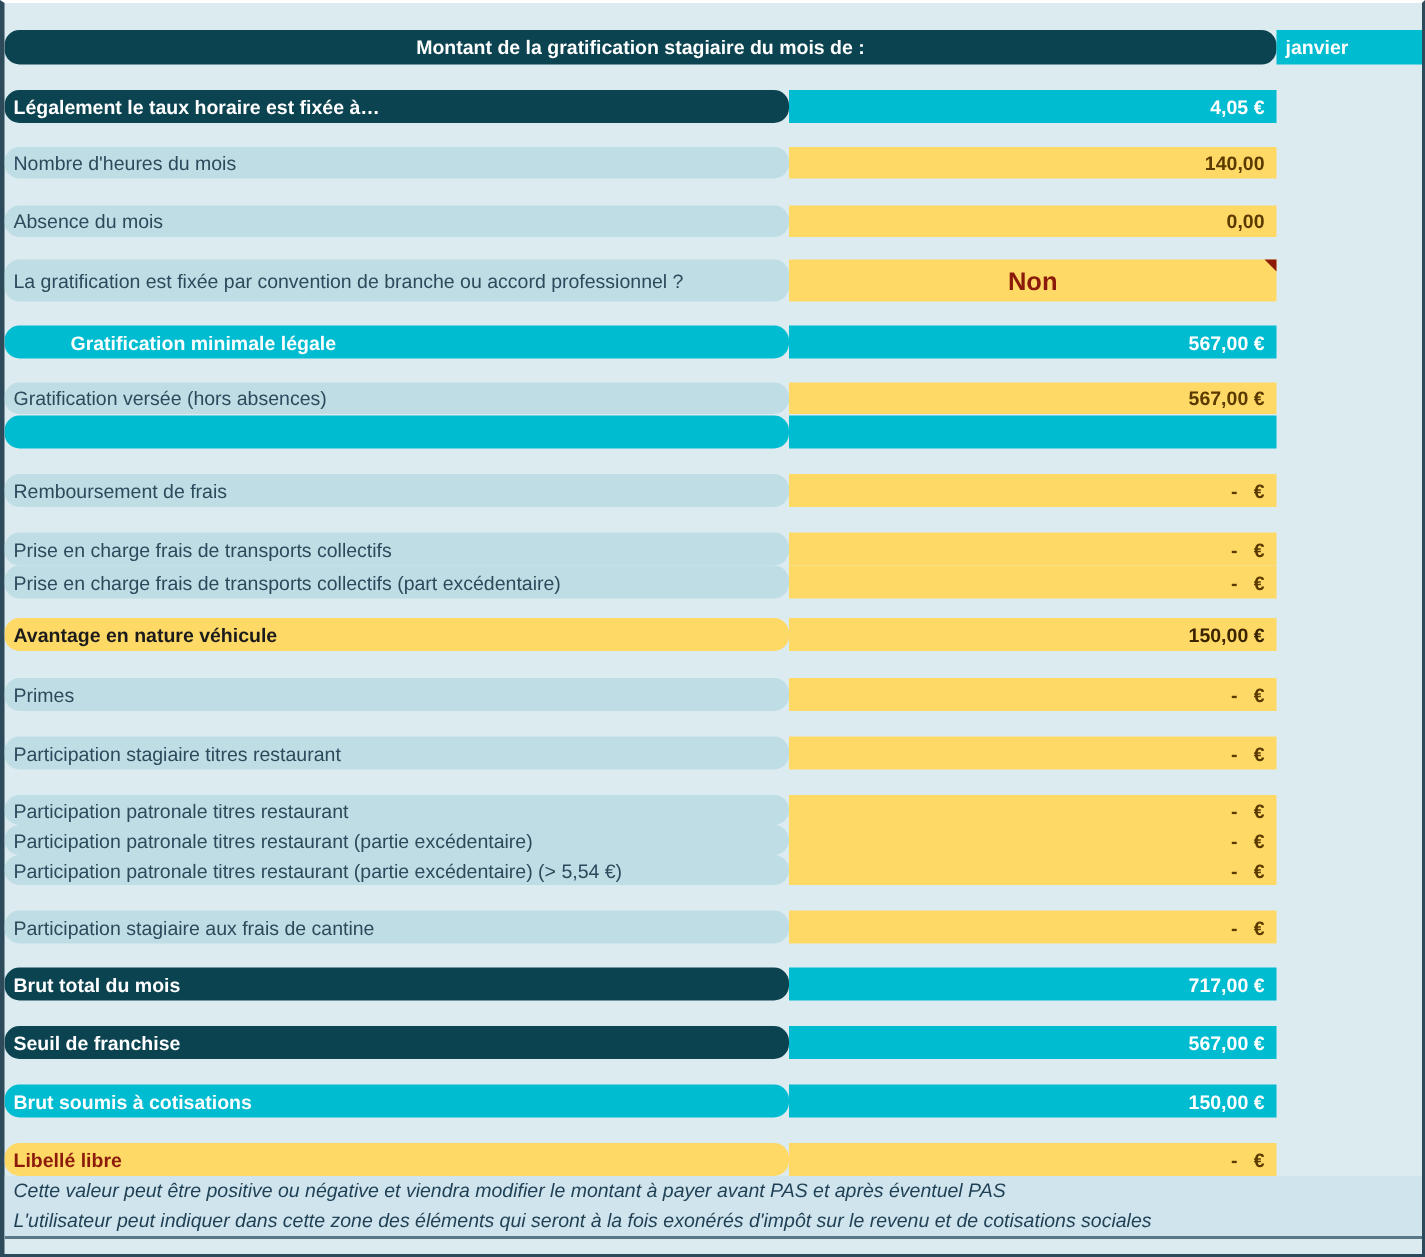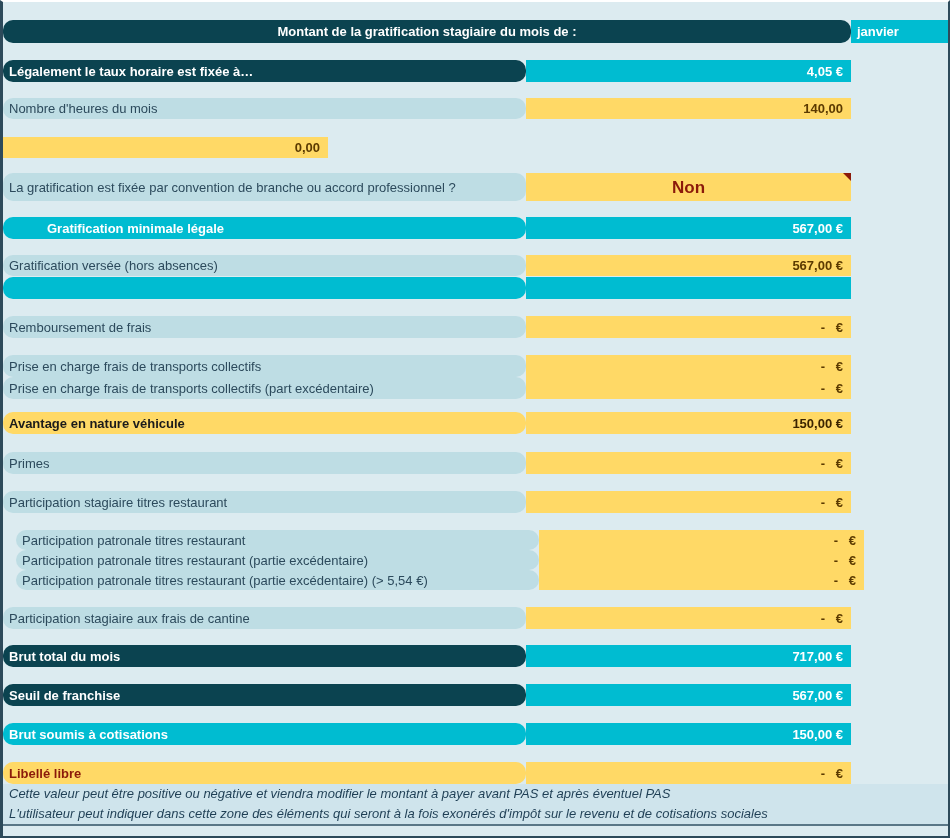--- a/index.html
+++ b/index.html
@@ -210,20 +210,21 @@
       </div>
       <div class="row k-dark" style="top: 58px; height: 22px; width: 848px;">
         <div class="cell-label" style="width: 523px; height: 22px;">Légalement le taux horaire est fixée à…</div>
         <div class="cell-value" style="width: 325px; height: 22px;">4,05 €</div>
       </div>
       <div class="row k-input" style="top: 96px; height: 21px; width: 848px;">
         <div class="cell-label" style="width: 523px; height: 21px;">Nombre d'heures du mois</div>
         <div class="cell-value" style="width: 325px; height: 21px; padding-left: 30px;">140,00</div>
       </div>
       <div class="row k-input" style="top: 135px; height: 21px; width: 848px;">
+        <div class="cell-label" style="width: 523px; height: 21px;">Absence du mois</div>
         <div class="cell-value" style="width: 325px; height: 21px;">0,00</div>
       </div>
       <div class="row k-select" style="top: 171px; height: 28px; width: 848px;">
         <div class="cell-label" style="width: 523px; height: 28px;">La gratification est fixée par convention de branche ou accord professionnel ?</div>
         <div class="cell-value" style="width: 325px; height: 28px;">Non<span class="comment-marker"></span></div>
       </div>
       <div class="row k-cyan" style="top: 215px; height: 22px; width: 848px;">
         <div class="cell-label" style="width: 523px; height: 22px; padding-left: 44px;">Gratification minimale légale</div>
         <div class="cell-value" style="width: 325px; height: 22px;">567,00 €</div>
       </div>
@@ -297,21 +298,21 @@
           </div>
         </div>
         <div class="subrow k-input" style="height: 22px;">
           <div class="cell-label" style="width: 523px; height: 22px; background: rgb(190, 221, 228); color: rgb(44, 74, 92);">Prise en charge frais de transports collectifs (part excédentaire)</div>
           <div class="cell-value" style="width: 325px; height: 22px; background: rgb(255, 217, 102); color: rgb(91, 58, 0); font-weight: bold;">
             <span class="amt">-</span>
             <span class="eur">€</span>
           </div>
         </div>
       </div>
-      <div class="group" style="top: 528px; width: 848px; padding-left: 13px;">
+      <div class="group" style="top: 528px; width: 848px;">
         <div class="subrow k-input" style="height: 20px;">
           <div class="cell-label" style="width: 523px; height: 20px; background: rgb(190, 221, 228); color: rgb(44, 74, 92);">Participation patronale titres restaurant</div>
           <div class="cell-value" style="width: 325px; height: 20px; background: rgb(255, 217, 102); color: rgb(91, 58, 0); font-weight: bold;">
             <span class="amt">-</span>
             <span class="eur">€</span>
           </div>
         </div>
         <div class="subrow k-input" style="height: 20px;">
           <div class="cell-label" style="width: 523px; height: 20px; background: rgb(190, 221, 228); color: rgb(44, 74, 92);">Participation patronale titres restaurant (partie excédentaire)</div>
           <div class="cell-value" style="width: 325px; height: 20px; background: rgb(255, 217, 102); color: rgb(91, 58, 0); font-weight: bold;">

